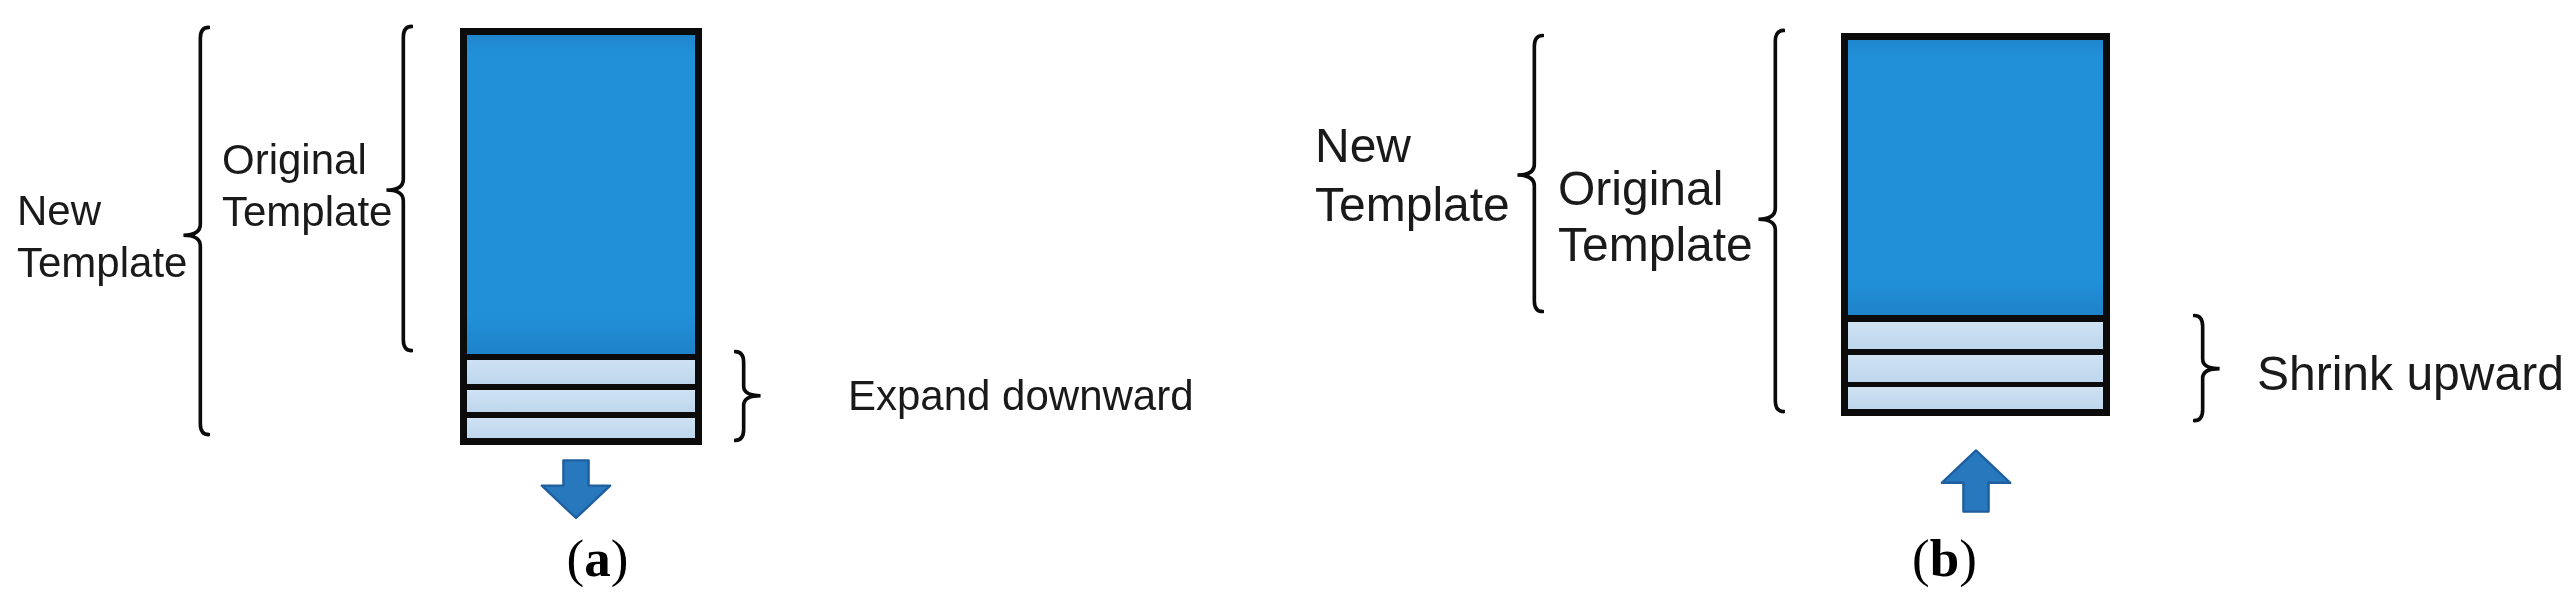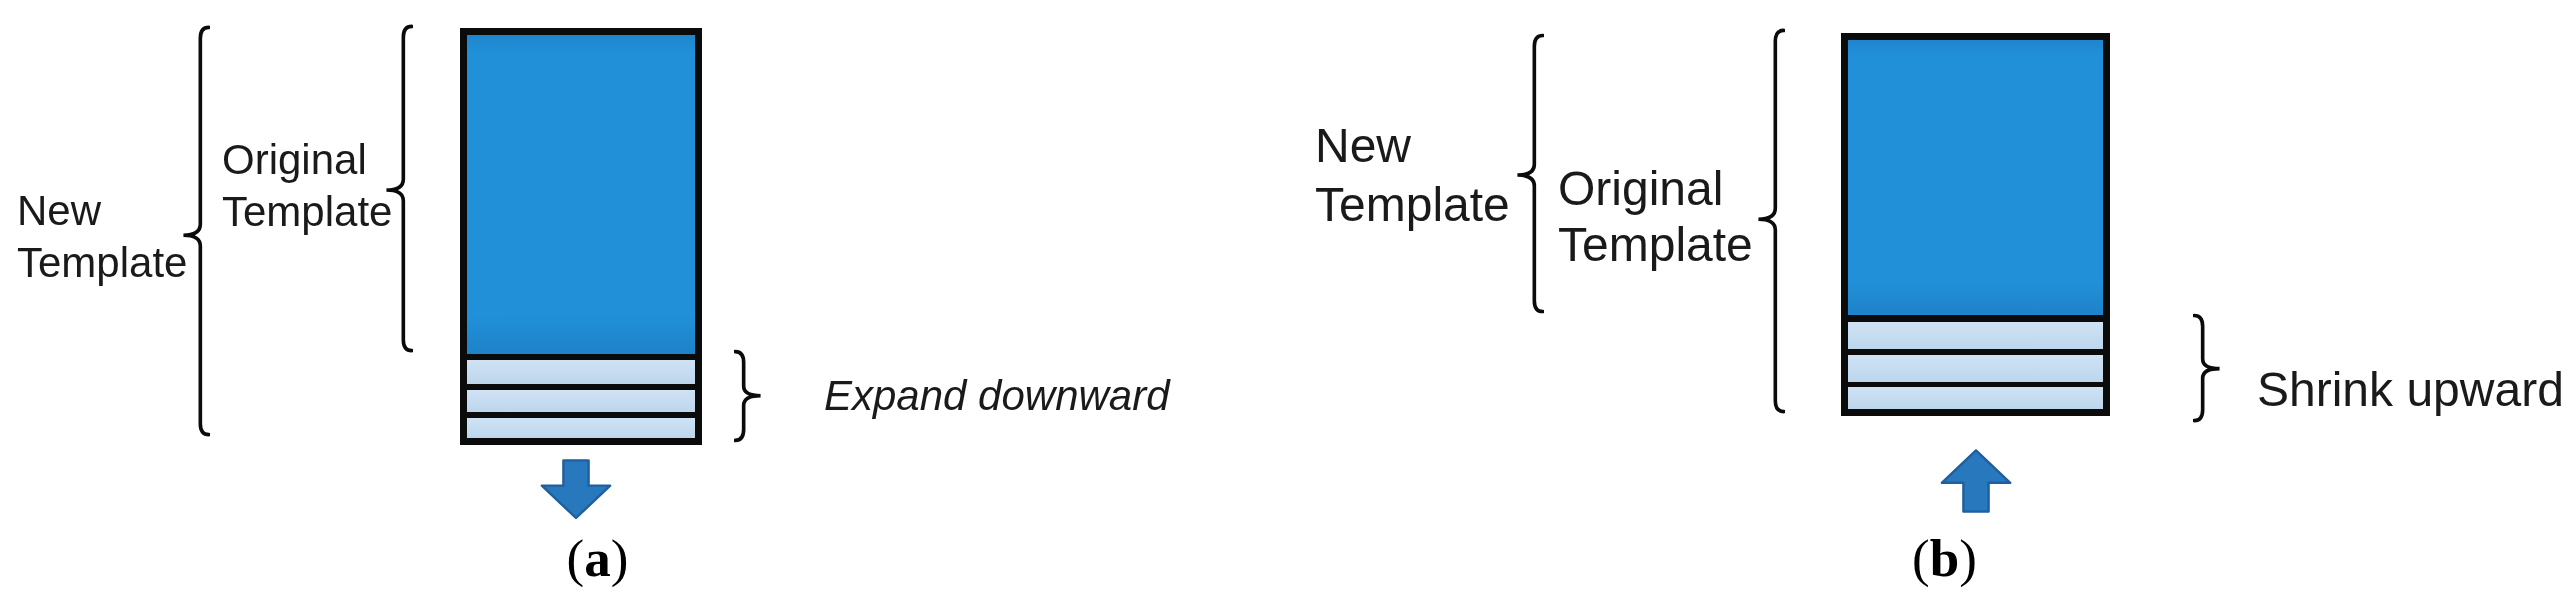--- a/index.html
+++ b/index.html
@@ -60,21 +60,21 @@
       <div class="sep" style="height:6px;"></div>
       <div class="stripe" style="height:22px;"></div>
       <div class="sep" style="height:5.4px;"></div>
       <div class="stripe" style="height:20.5px;"></div>
     </div>
 
     <svg class="brace" style="left:734px;top:349px;" width="29" height="94" viewBox="0 0 48 155">
       <path d="M2,4 Q16,4 16,22 L16,61 Q16,77 44,77 Q16,77 16,93 L16,133 Q16,151 2,151"></path>
     </svg>
 
-    <div class="abs label label-a" style="left:824px;top:370px;font-style:italic;">Expand downward</div>
+    <div class="abs label label-a" style="left:848px;top:370px;">Expand downward</div>
 
     <svg class="arrow" style="left:537px;top:458px;" width="78" height="63" viewBox="0 0 130 105">
       <polygon points="65,100 8,46 44,46 44,4 86,4 86,46 122,46"></polygon>
     </svg>
 
     <div class="caption" style="left:531px;top:530px;">
       <span class="cap-paren">(</span><span class="cap-letter">a</span><span class="cap-paren">)</span>
     </div>
   </div>
 
@@ -105,21 +105,21 @@
       <div class="sep" style="height:6px;"></div>
       <div class="stripe" style="height:27px;"></div>
       <div class="sep" style="height:4.8px;"></div>
       <div class="stripe" style="height:22.3px;"></div>
     </div>
 
     <svg class="brace" style="left:985px;top:313px;" width="29" height="110" viewBox="0 0 48 182">
       <path d="M2,4 Q16,4 16,22 L16,76 Q16,92 44,92 Q16,92 16,108 L16,160 Q16,178 2,178"></path>
     </svg>
 
-    <div class="abs label label-b" style="left:1049px;top:344px;margin-top:16px;">Shrink upward</div>
+    <div class="abs label label-b" style="left:1049px;top:344px;">Shrink upward</div>
 
     <svg class="arrow" style="left:729px;top:448px;" width="78" height="66" viewBox="0 0 130 110">
       <polygon points="65,4 122,58 86,58 86,106 44,106 44,58 8,58"></polygon>
     </svg>
 
     <div class="caption" style="left:670px;top:530px;">
       <span class="cap-paren">(</span><span class="cap-letter">b</span><span class="cap-paren">)</span>
     </div>
   </div>
 

